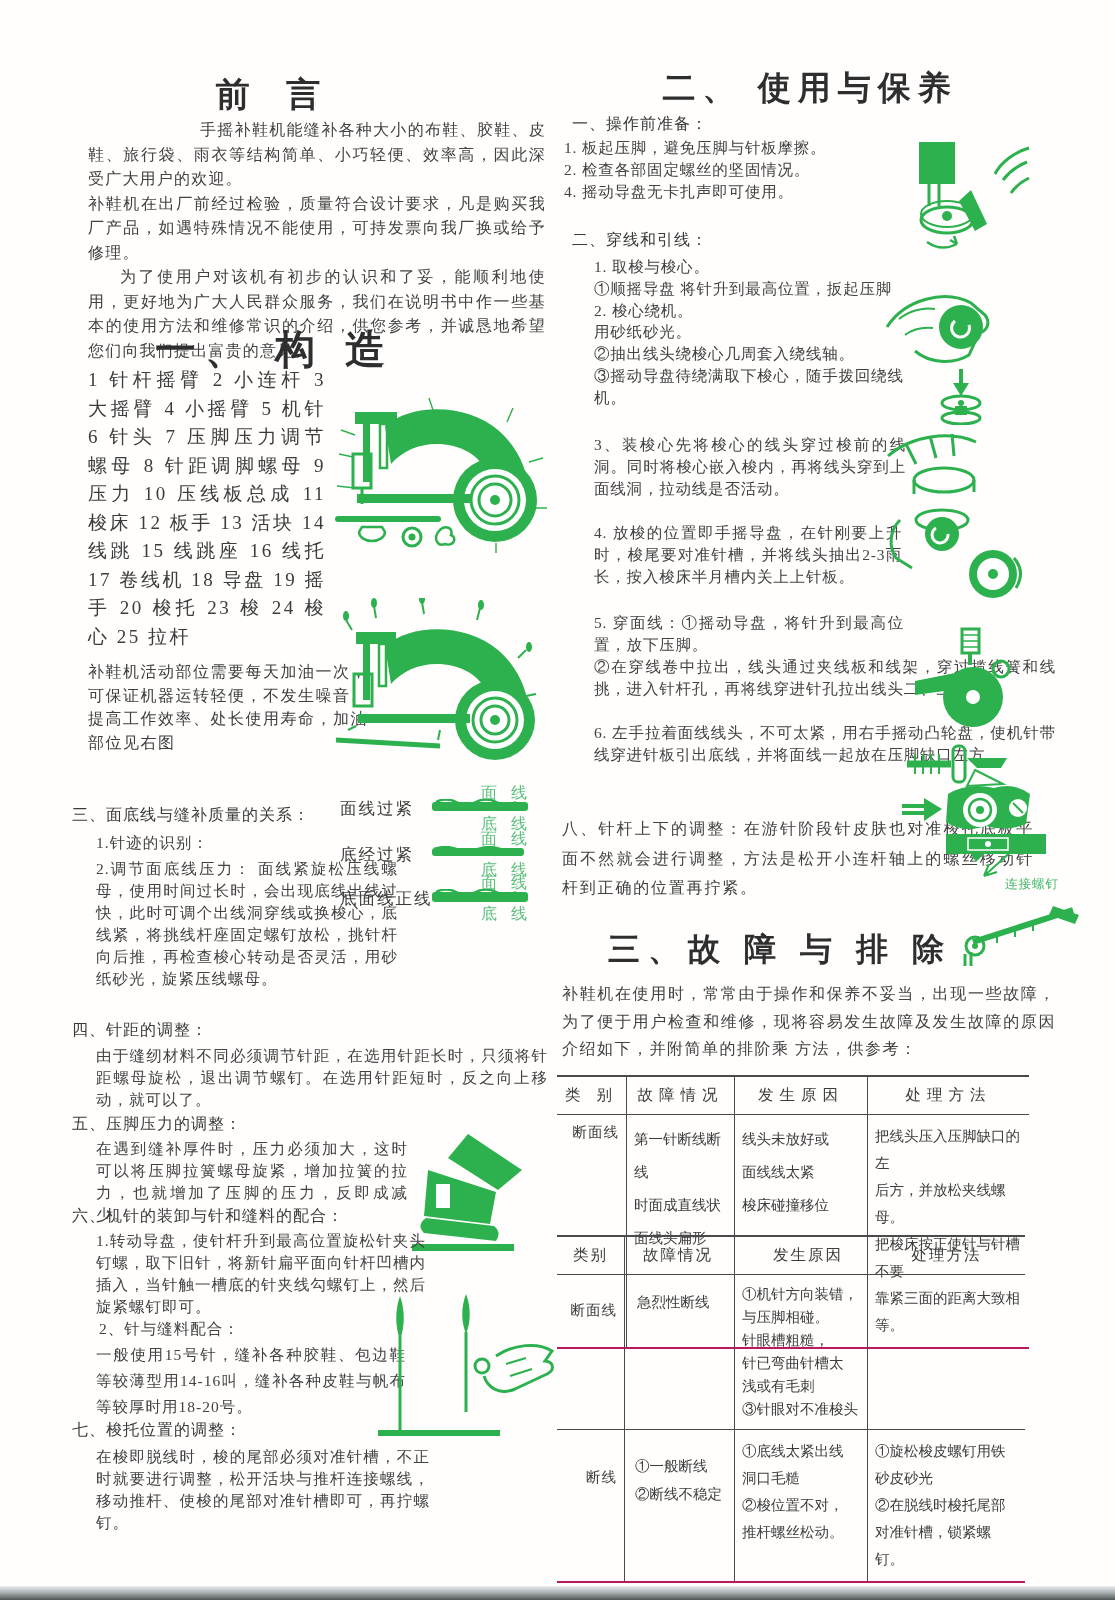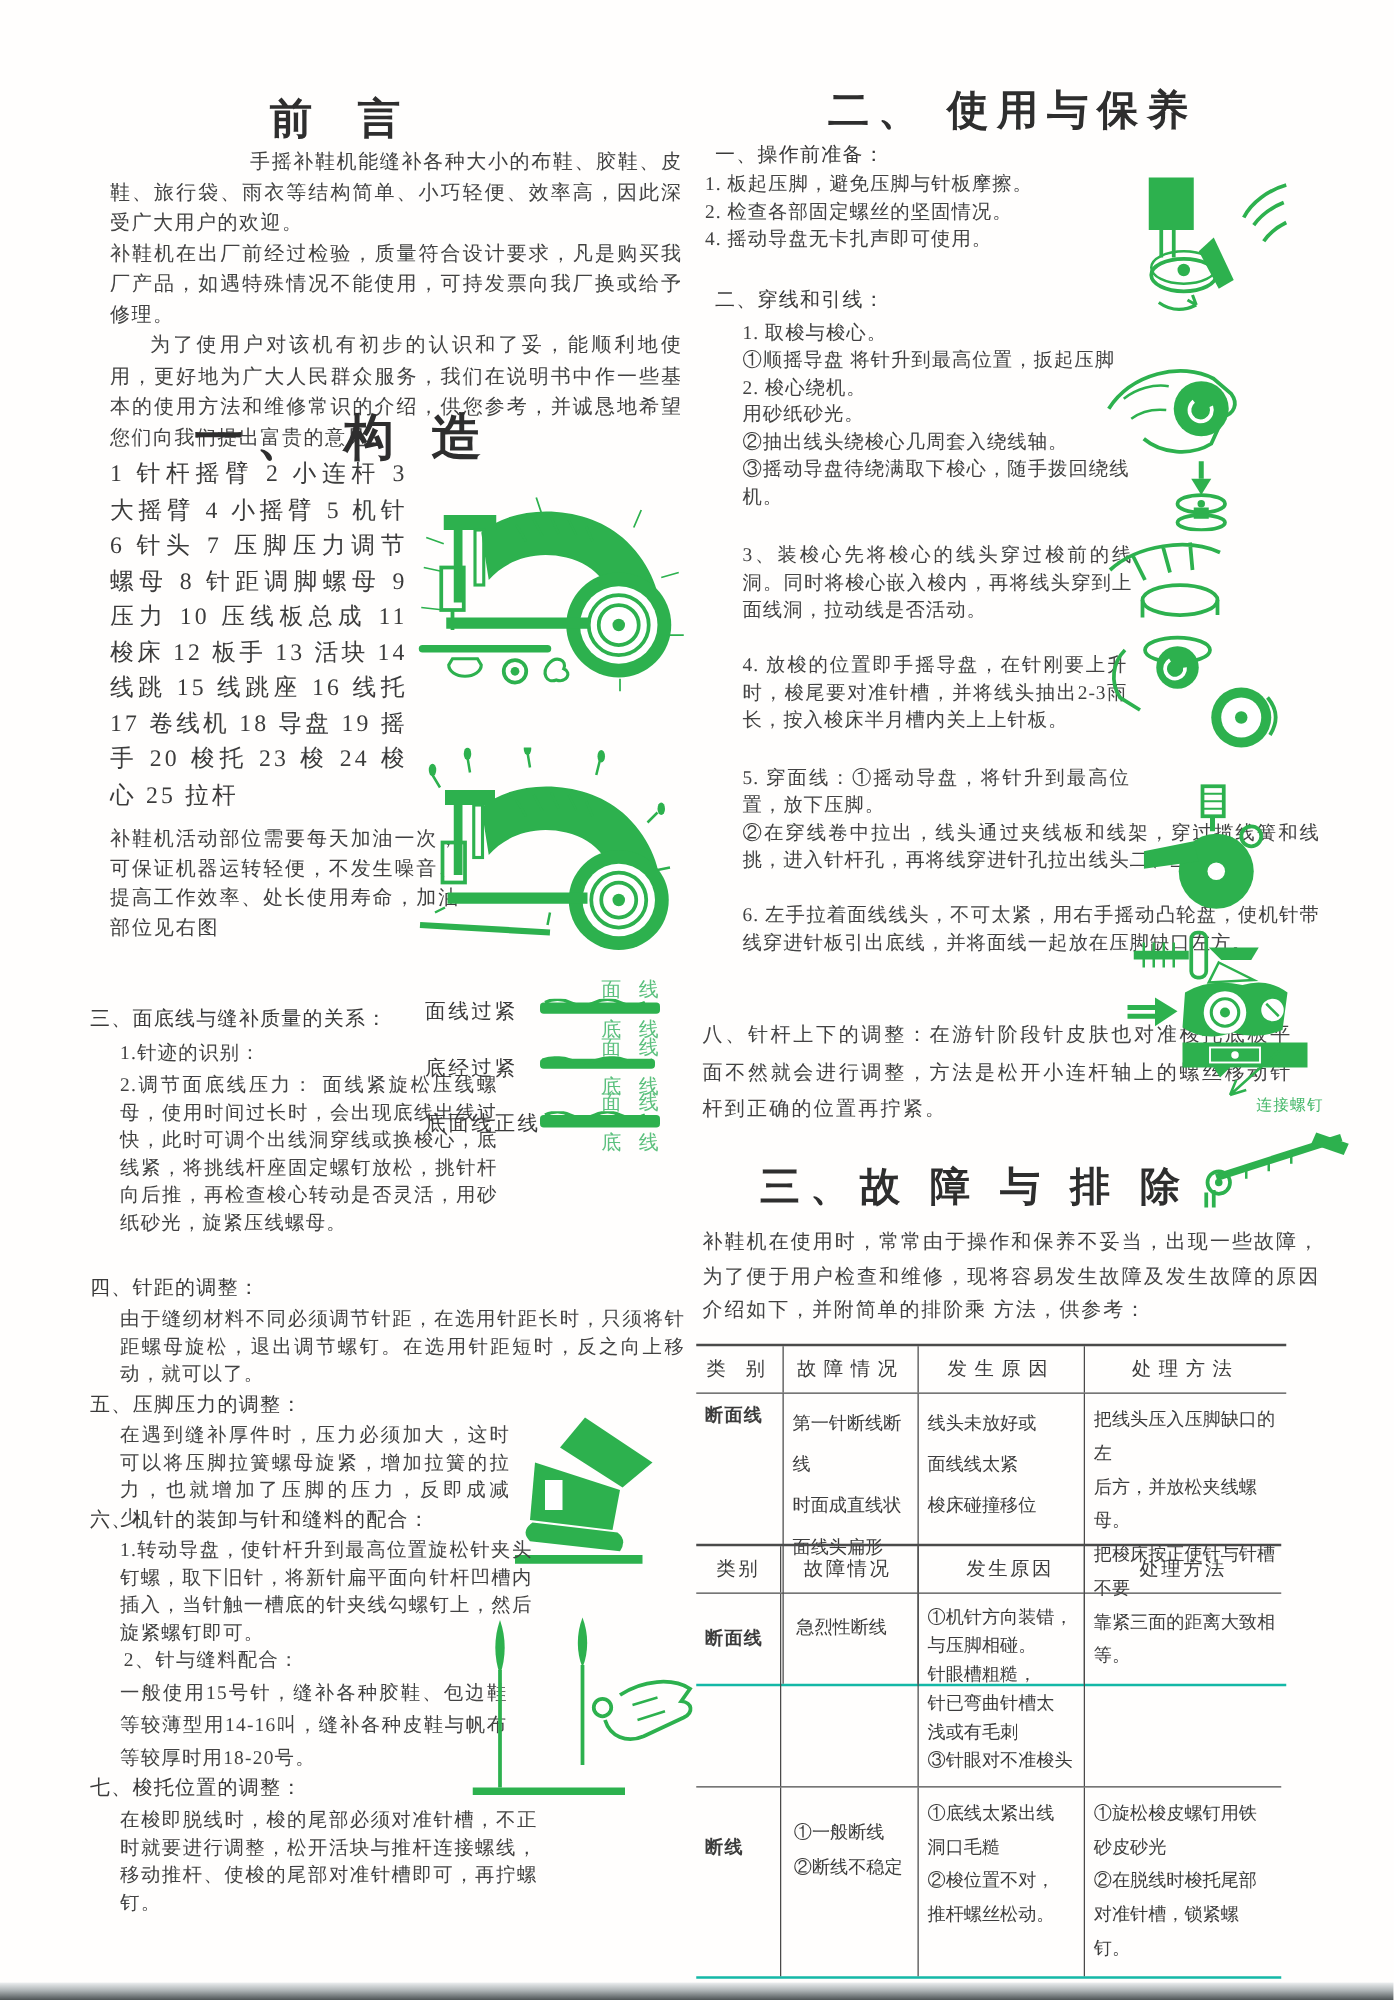--- a/index.html
+++ b/index.html
@@ -17,31 +17,31 @@
   .pre-par { font-size:16px; letter-spacing:1.2px; line-height:24.5px; color:#424242; }
   .green-label { color:#45b86a; }
   
   .trow { position:relative; height:46px; }
   .trow .tlabel { position:absolute; left:0; top:12px; font-size:16.5px; letter-spacing:2px; color:#3a3a3a; white-space:nowrap; }
   .trow .tband { position:absolute; left:92px; top:0; width:100px; }
   .tband .tb-top, .tband .tb-bot { font-size:16px; letter-spacing:5px; color:#5cc07e; text-align:right; line-height:13px; }
   
   .step { font-size:15.5px; letter-spacing:0.8px; line-height:21.8px; color:#424242; }
   
-  .ftable { position:absolute; border-top:2px solid #4a4a4a; border-bottom:2px solid #14b8a6; font-size:14.5px; color:#3c3c3c; }
+  .ftable { position:absolute; border-top:2px solid #4a4a4a; border-bottom:2px solid #be185d; font-size:14.5px; color:#3c3c3c; }
   .ftable .hrow { display:grid; border-bottom:1.5px solid #4a4a4a; }
   .ftable .brow { display:grid; }
   .ftable .brow + .brow { border-top:1.5px solid #4a4a4a; }
   .ftable .hcell { text-align:center; padding:8px 2px; letter-spacing:6px; font-size:15.5px; }
   .ftable .cell { padding:8px 7px; white-space:pre-line; }
   .ftable .vline { border-right:1.2px solid #4a4a4a; }
   .lh-loose { line-height:33px; }
   .lh-mid { line-height:27px; }
   .lh-tight { line-height:23px; }
-  .cat-cell { text-align:left; letter-spacing:1px; padding-top:12px;font-weight:bold; }
+  .cat-cell { text-align:right; letter-spacing:1px; padding-top:12px; }
   .ill { position:absolute; }
   .ill svg { display:block; width:100%; height:100%; }
   #bottom-bar { position:absolute; left:0; top:1586px; width:1115px; height:14px;
     background:linear-gradient(#eceff0 0%, #aeb4b6 45%, #4e5456 100%); }
 </style>
 </head>
 <body>
 
 <div id="page">
 

